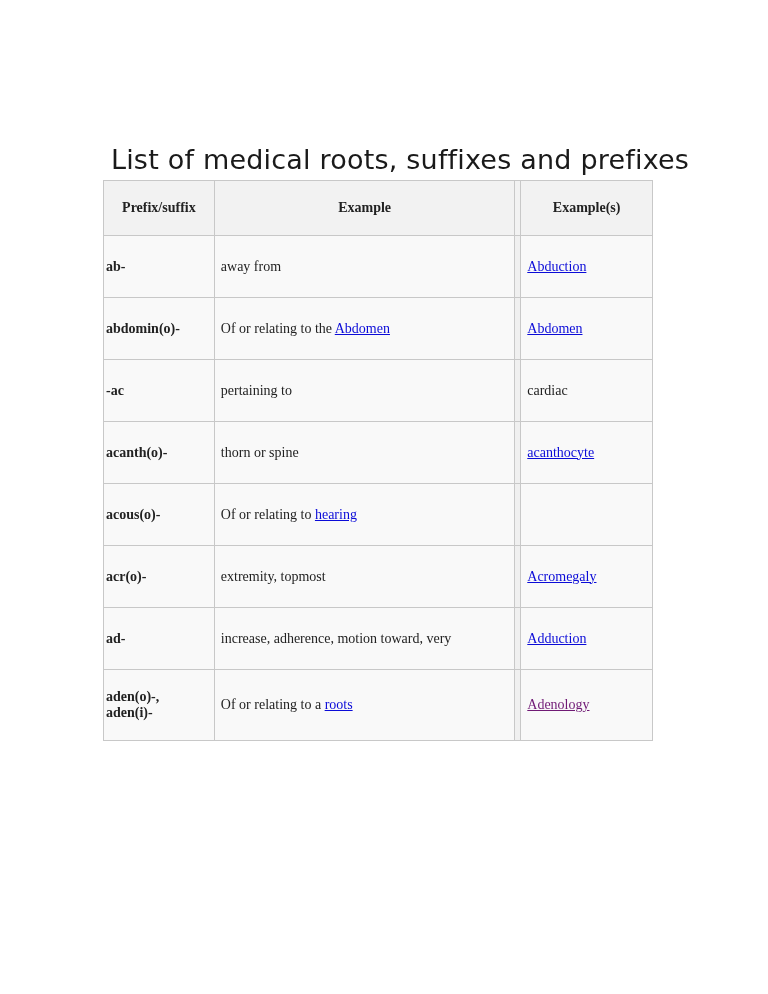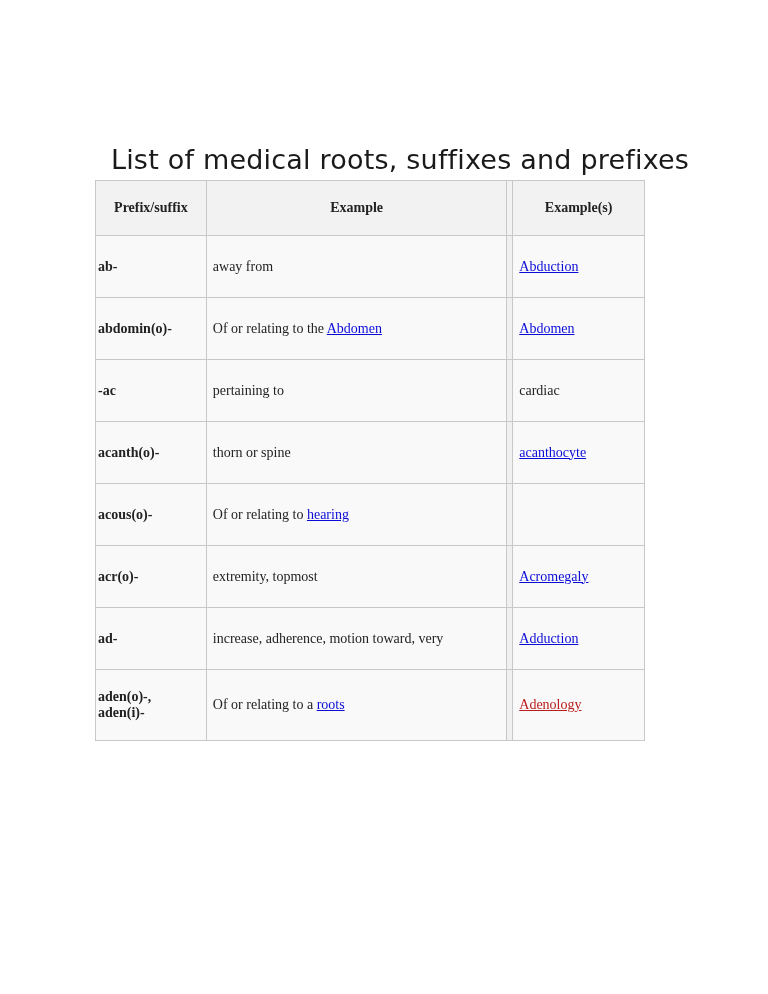--- a/index.html
+++ b/index.html
@@ -21,21 +21,21 @@
     text-align: center;
     font-family: "DejaVu Sans", sans-serif;
     font-size: 27px;
     color: #1a1a1a;
     letter-spacing: 0.2px;
     margin: 16px;
     font-weight: normal;
   }
   .table-wrap {
     position: absolute;
-    left: 95px;
+    left: 103px;
     top: 180px;
     width: 550px;
   }
   table.roots {
     border-collapse: separate;
     border-spacing: 0;
     width: 550px;
     background: #f9f9f9;
     border: 1px solid #c8c8c8;
     font-family: "Liberation Serif", serif;
@@ -77,21 +77,21 @@
   }
   td.prefix {
     font-weight: bold;
     padding-left: 2px !important;
   }
   a.link {
     color: #0b0bd8;
     text-decoration: underline;
   }
   a.link.redlink {
-    color: #b91c1c;
+    color: #701a75;
   }
 </style>
 </head>
 <body>
 
 <h1 class="page-title">List of medical roots, suffixes and prefixes</h1>
 
 <div class="table-wrap">
   <table class="roots">
     <colgroup>

